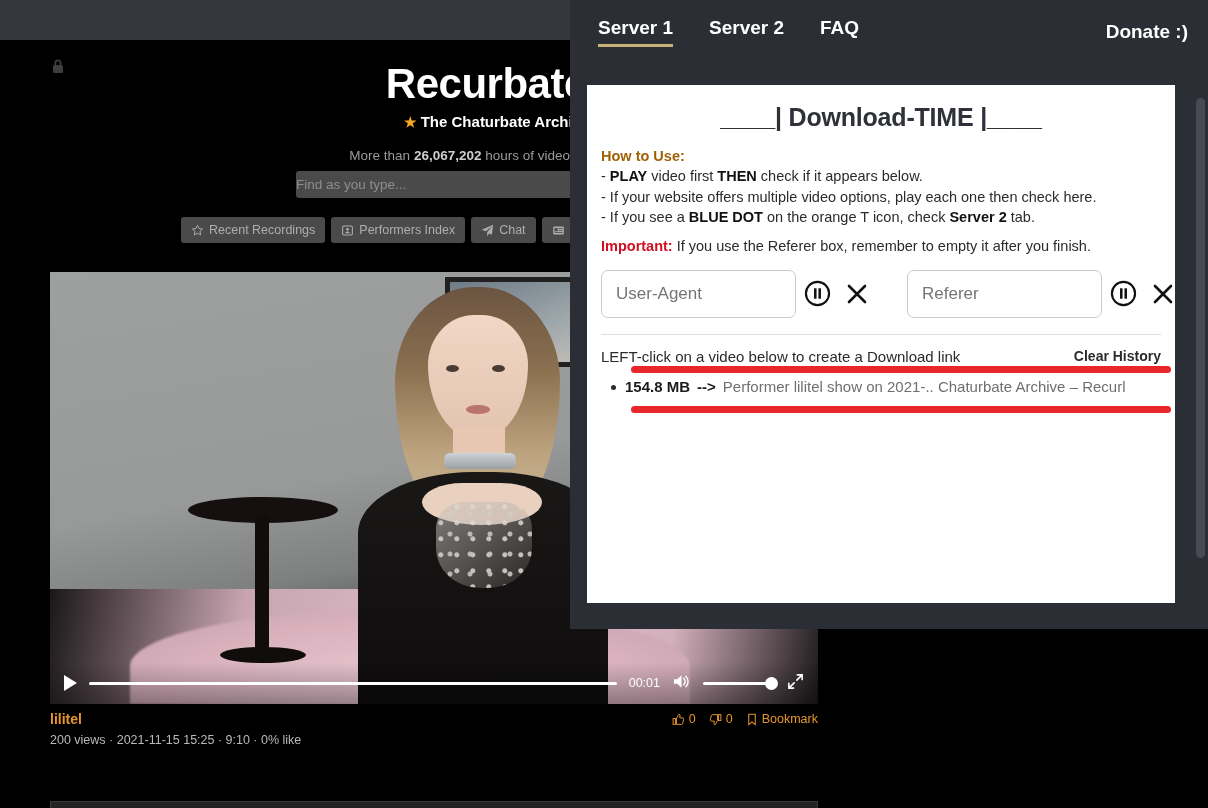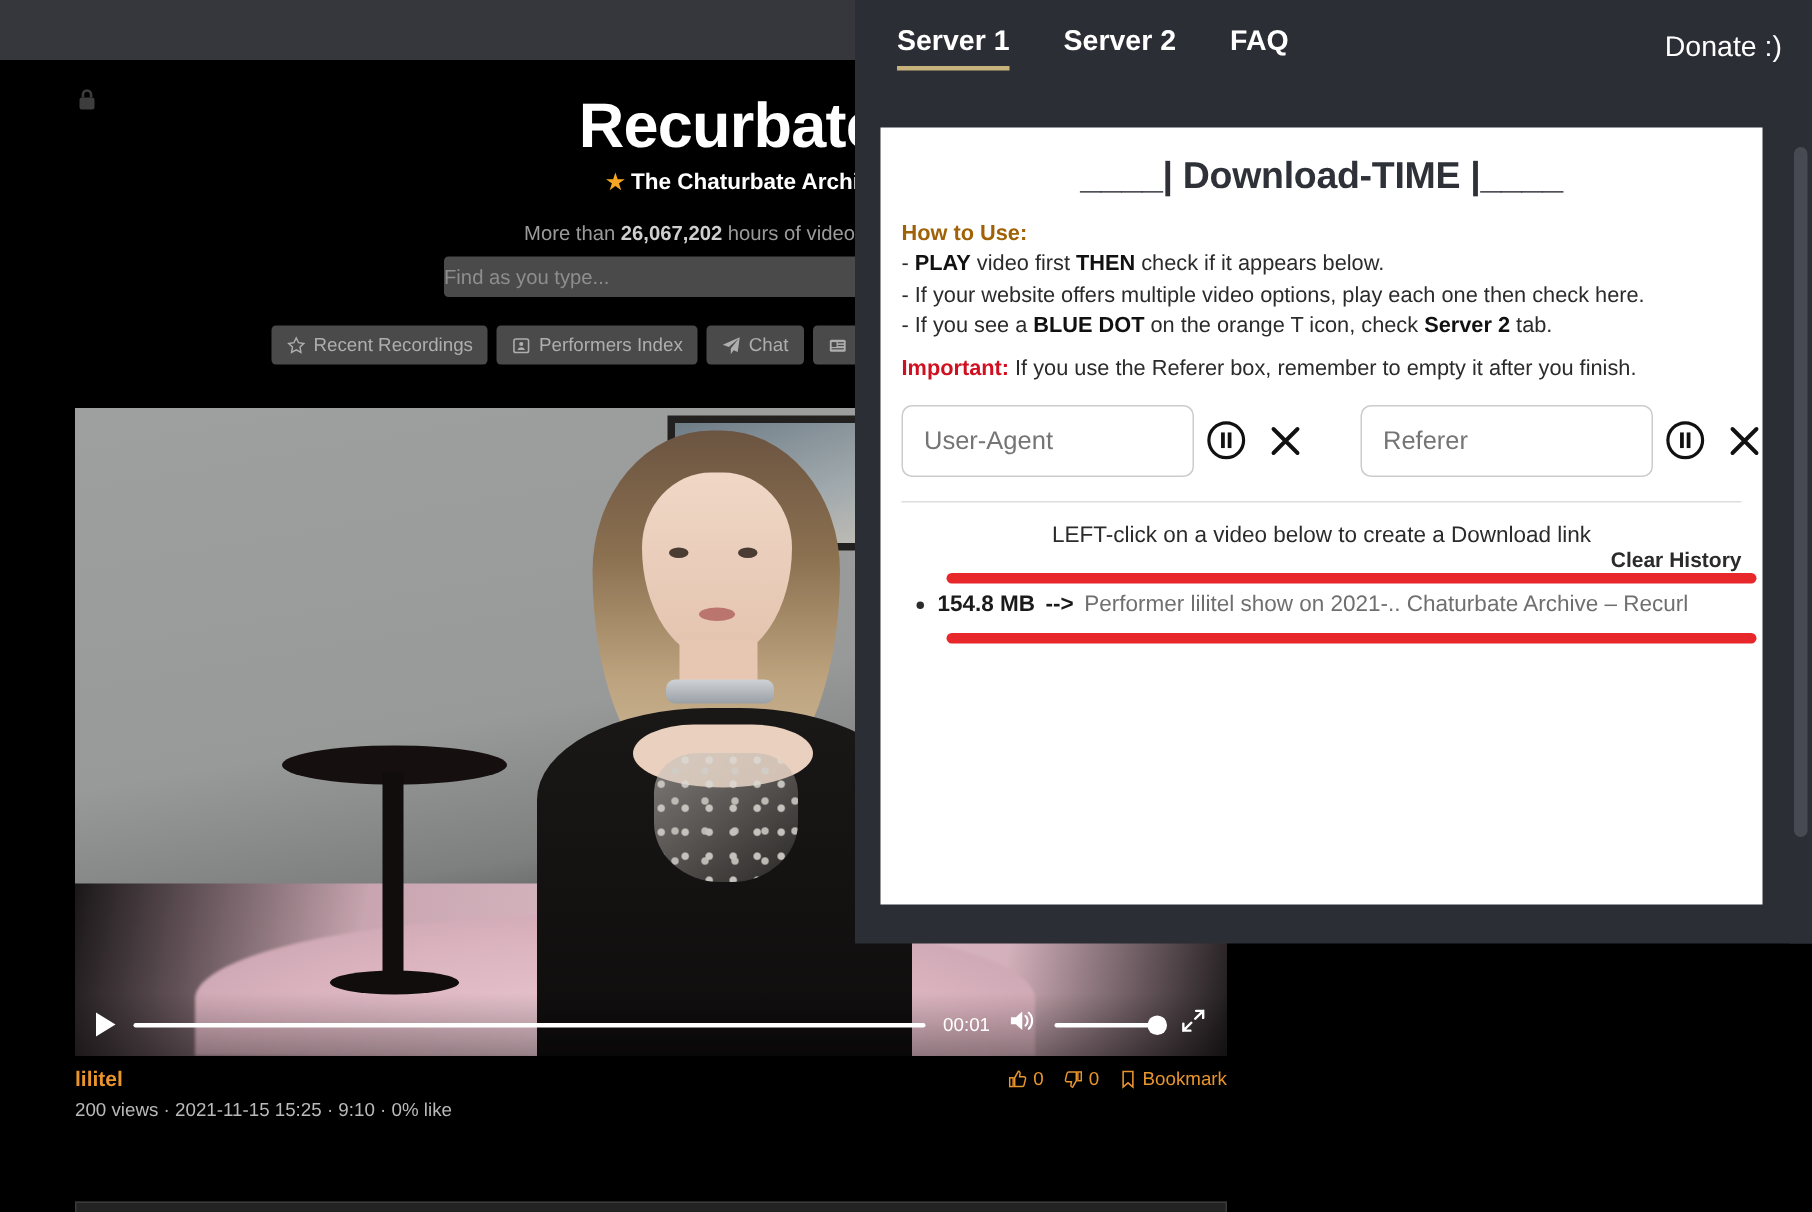--- a/index.html
+++ b/index.html
@@ -135,21 +135,21 @@
     position: absolute; left: 570px; top: 0; width: 638px; height: 629px;
     background: #2c2e35;
   }
   .popup-tabs {
     height: 64px; display: flex; align-items: center;
     padding: 0 20px 0 28px; gap: 36px;
   }
   .ptab { color: #fff; font-size: 19px; font-weight: bold; padding-bottom: 5px;
     border-bottom: 3px solid transparent; }
   .ptab.active { border-bottom-color: #c8b27c; }
-  .ptab-donate { margin-left: auto; color: #fff; font-size: 19px; font-weight: normal; }
+  .ptab-donate { margin-left: auto; color: #fff; font-size: 19px; font-weight: bold; }
 
   .card {
     position: absolute; left: 17px; top: 85px; width: 588px; height: 518px;
     background: #fff; padding: 18px 14px 4px 14px; overflow: hidden;
   }
   .card-title {
     text-align: center; font-size: 25px; font-weight: bold; color: #2e3138;
     margin-bottom: 16px; letter-spacing: -.2px; white-space: nowrap;
   }
   .howto-head { color: #a16207; font-weight: bold; font-size: 14.5px; margin-bottom: 2px; }
@@ -164,21 +164,21 @@
     background: #fff; color: #9b9b9b; font-size: 17px;
     padding: 0 14px; outline: none; font-family: "Liberation Sans", sans-serif;
   }
   .ua-input { width: 195px; }
   .ref-input { width: 195px; }
   .icon-btn { width: 27px; height: 27px; margin: 0 8px; flex: none; }
   .xclose { width: 24px; height: 24px; margin: 0 6px; flex: none; }
   .gap-mid { width: 32px; flex: none; }
 
   .hr { margin-top: 16px; border-top: 1px solid #dedede; }
-  .list-head { display: flex; align-items: center; margin-top: 13px; flex-direction: column; }
+  .list-head { display: flex; align-items: flex-start; margin-top: 13px; }
   .list-head-label { font-size: 15px; color: #2b2b2b; }
   .clear-history { margin-left: auto; font-size: 14px; font-weight: bold; color: #2b2b2b; }
 
   .dl-list { margin-top: 13px; position: relative; }
   .dl-item { display: flex; align-items: baseline; gap: 7px; padding-left: 24px;
     font-size: 15px; white-space: nowrap; overflow: hidden; position: relative; }
   .dl-bullet { position: absolute; left: 10px; top: 7px; width: 5px; height: 5px;
     background: #2b2b2b; border-radius: 50%; }
   .dl-size { font-weight: bold; color: #1a1a1a; }
   .dl-arrow { font-weight: bold; color: #1a1a1a; }

